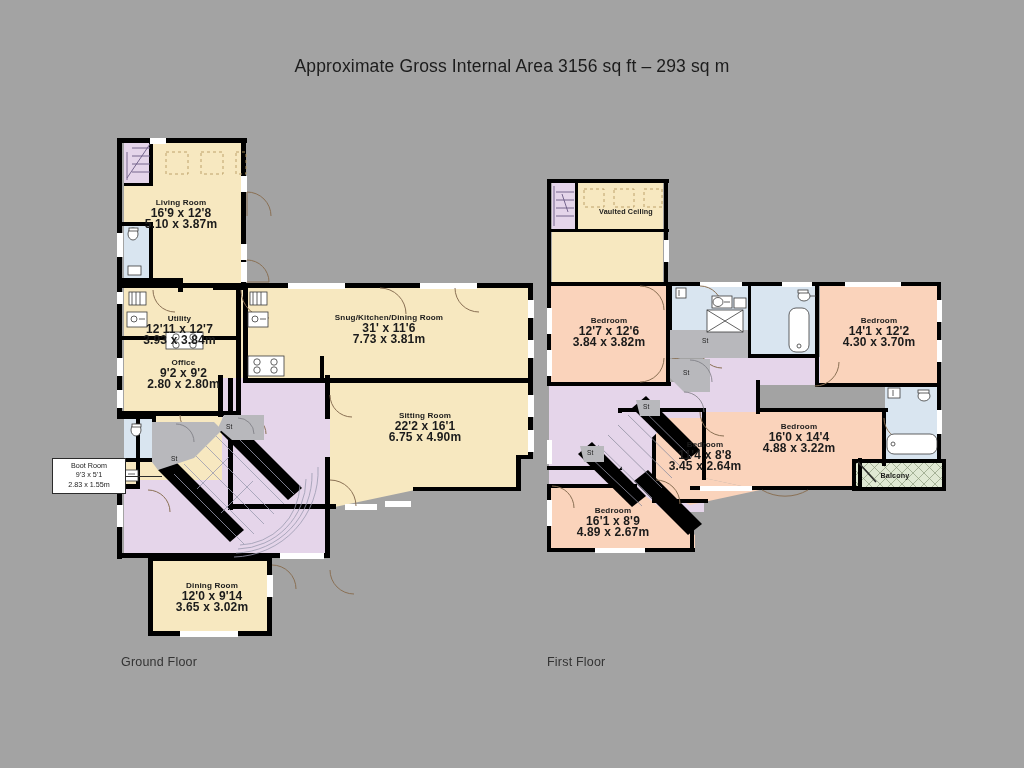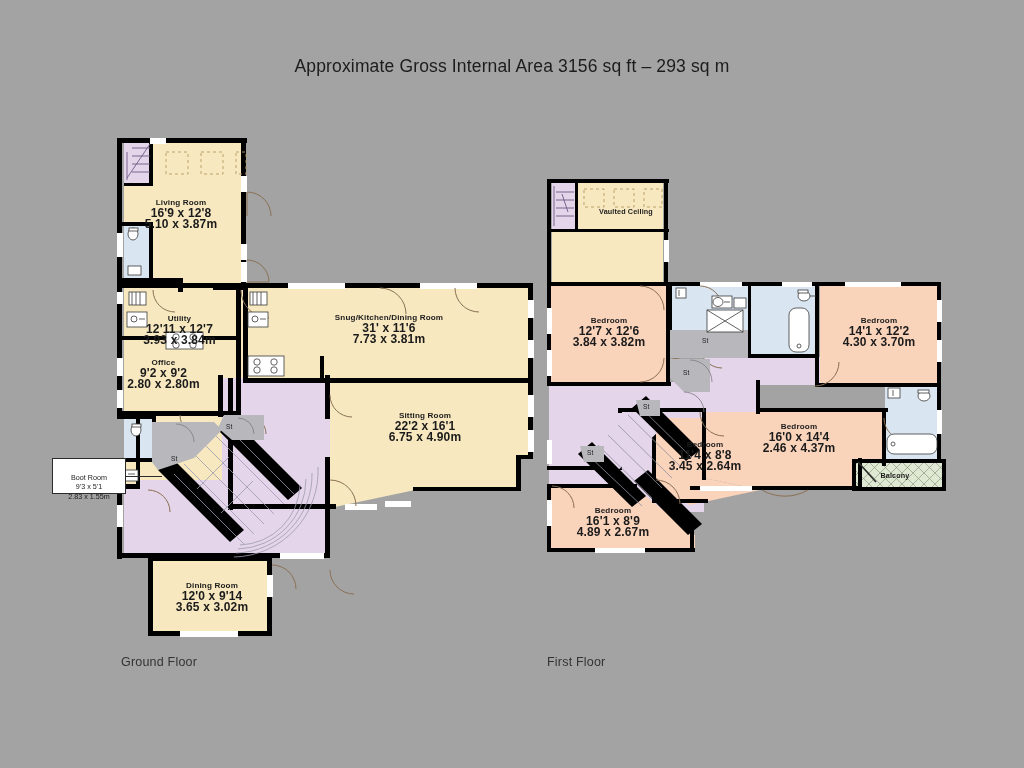--- a/index.html
+++ b/index.html
@@ -66,21 +66,21 @@
   }
 
   
   #bootroom-box {
     position: absolute;
     left: 52px; top: 458px;
     width: 74px; height: 36px;
     border: 1px solid #2b2b2b;
     background: #ffffff;
     text-align: center;
-    padding-top: 14px;
+    padding-top: 2px;
   }
   #bootroom-box div { font-size: 7.2px; line-height: 9.4px; color: #1b1b1b; }
   #bootroom-leader {
     position: absolute;
     left: 126px; top: 476px;
     width: 36px; height: 1px;
     background: #2b2b2b;
   }
 </style>
 </head>
@@ -507,21 +507,21 @@
     <div class="d">16'9 x 12'8</div>
     <div class="d">5.10 x 3.87m</div>
   </div>
 
   <div class="rlabel" style="left:132px; top:314px; width:95px;">
     <div class="n">Utility</div>
     <div class="d">12'11 x 12'7</div>
     <div class="d">3.93 x 3.84m</div>
   </div>
 
-  <div class="rlabel" style="left:116px; top:358px; width:95px;">
+  <div class="rlabel" style="left:136px; top:358px; width:95px;">
     <div class="n">Office</div>
     <div class="d">9'2 x 9'2</div>
     <div class="d">2.80 x 2.80m</div>
   </div>
 
   <div class="rlabel" style="left:292px; top:313px; width:194px;">
     <div class="n">Snug/Kitchen/Dining Room</div>
     <div class="d">31' x 11'6</div>
     <div class="d">7.73 x 3.81m</div>
   </div>
@@ -561,21 +561,21 @@
 
   <div class="rlabel" style="left:828px; top:316px; width:102px;">
     <div class="n">Bedroom</div>
     <div class="d">14'1 x 12'2</div>
     <div class="d">4.30 x 3.70m</div>
   </div>
 
   <div class="rlabel" style="left:748px; top:422px; width:102px;">
     <div class="n">Bedroom</div>
     <div class="d">16'0 x 14'4</div>
-    <div class="d">2.46 x 4.37m</div>
+    <div class="d">4.88 x 3.22m</div>
   </div>
 
   <div class="rlabel" style="left:655px; top:440px; width:100px;">
     <div class="n">Bedroom</div>
     <div class="d">11'4 x 8'8</div>
     <div class="d">3.45 x 2.64m</div>
   </div>
 
   <div class="rlabel" style="left:562px; top:506px; width:102px;">
     <div class="n">Bedroom</div>

